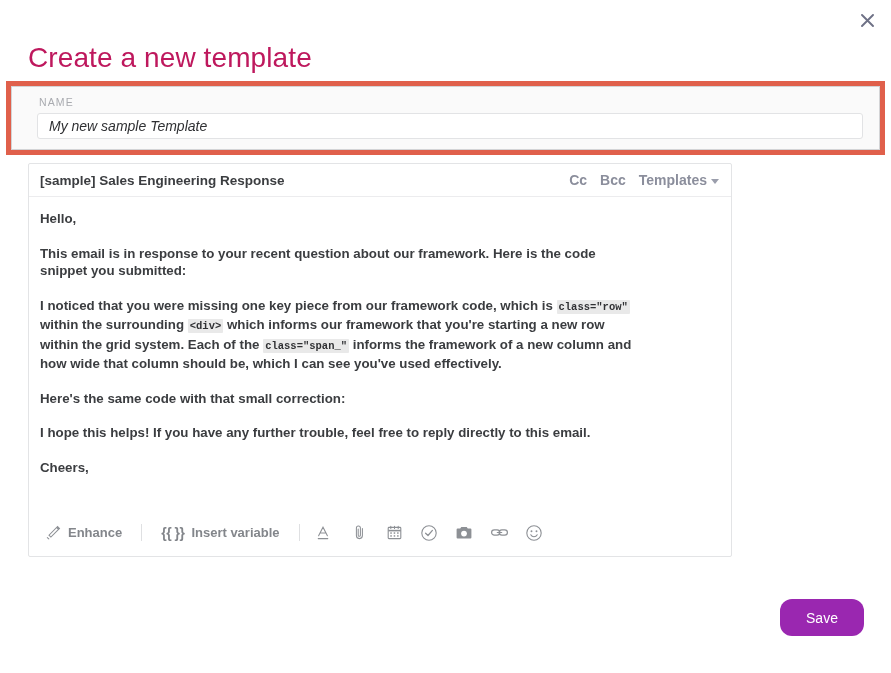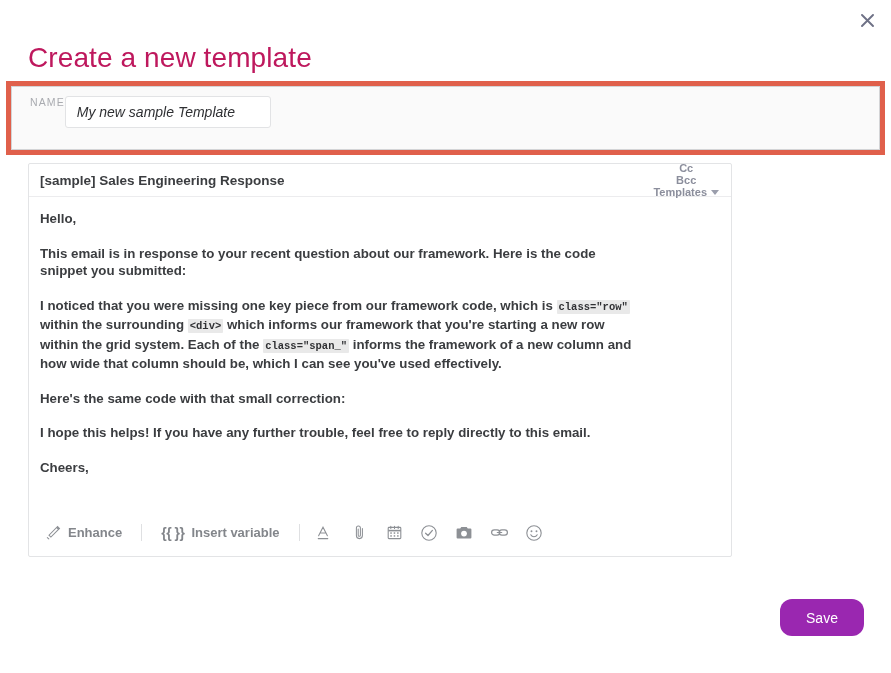--- a/index.html
+++ b/index.html
@@ -57,21 +57,21 @@
   }
   .meta-inner {
     position: absolute;
     inset: 0;
     border: 1px solid #d3d4d6;
     background: #fafafa;
     display: flex;
     padding: 9px 16px 10px 16px;
     gap: 16px;
   }
-  .meta-field { flex: 1 1 0; min-width: 0; display: flex; flex-direction: row; }
+  .meta-field { flex: 1 1 0; min-width: 0; display: flex; flex-direction: column; margin-left: 9px; }
   .meta-label {
     font-size: 10.5px;
     letter-spacing: 1.1px;
     color: #a9abb0;
     text-transform: uppercase;
     margin-bottom: 5px;
     padding-left: 2px;
   }
   .meta-input-wrap {
     position: relative;
@@ -133,23 +133,23 @@
   .subject-text {
     font-size: 13.5px;
     color: #3b3d40;
     flex: 1 1 auto;
     white-space: nowrap;
     overflow: hidden;
   }
   .subject-actions {
     display: flex;
     align-items: center;
-    font-size: 11px;
+    gap: 13px;
+    font-size: 14px;
     color: #8b8e9c;
-    flex-direction: column;
   }
   .subject-actions .act { cursor: pointer; white-space: nowrap; }
   .tmpl-caret {
     display: inline-block;
     width: 0; height: 0;
     border-left: 4px solid transparent;
     border-right: 4px solid transparent;
     border-top: 5px solid #9b9eac;
     margin-left: 4px;
     vertical-align: 1px;

